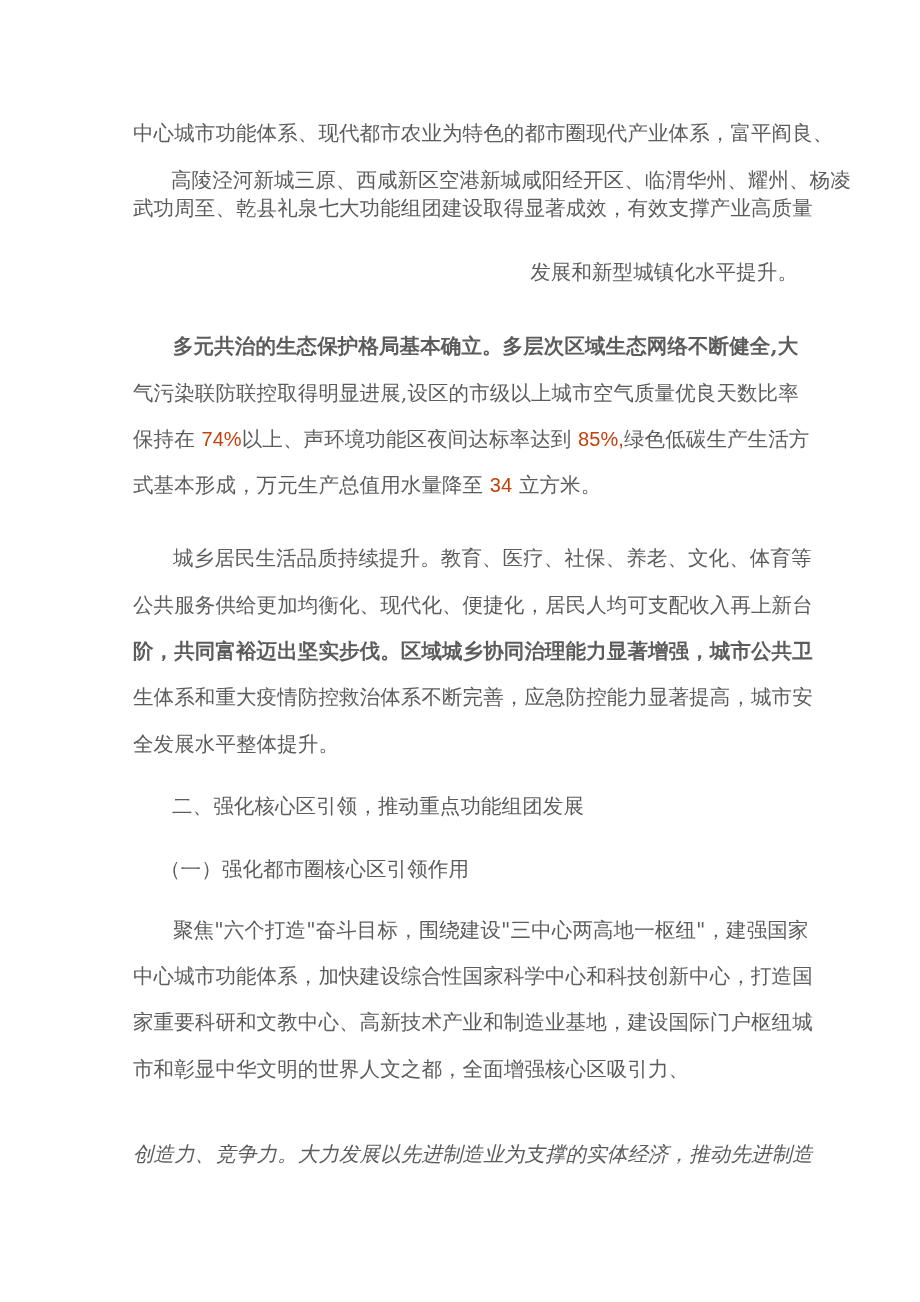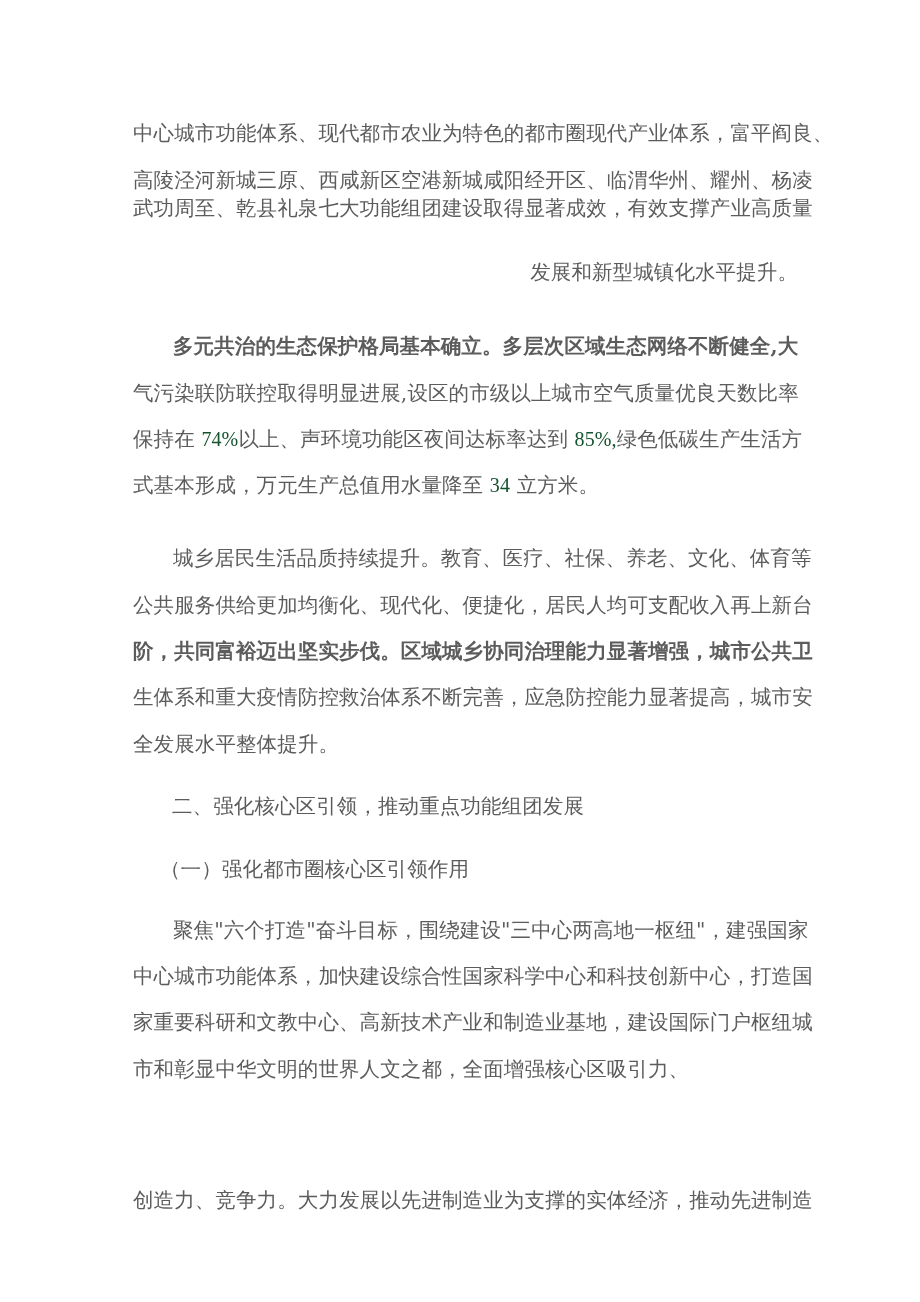--- a/index.html
+++ b/index.html
@@ -31,33 +31,33 @@
       font-size: 20.5px;
       white-space: nowrap;
       letter-spacing: 0.1px;
       color: #5c5c5c;
     }
     .line.justify {
       text-align: justify;
       text-align-last: justify;
     }
     .num {
-      font-family: Liberation Serif, serif;
-      color: #14532d;
+      font-family: Liberation Sans, sans-serif;
+      color: #c2410c;
       font-size: 20px;
     }
   </style>
 </head>
 <body>
 
 <div class="page">
 
   <div>
     <div class="line justify" style="top:118px;">中心城市功能体系、现代都市农业为特色的都市圈现代产业体系，富平阎良、</div>
-    <div class="line justify" style="top:165px;">高陵泾河新城三原、西咸新区空港新城咸阳经开区、临渭华州、耀州、杨凌</div>
+    <div class="line justify" style="top:165px;margin-left:38px;">高陵泾河新城三原、西咸新区空港新城咸阳经开区、临渭华州、耀州、杨凌</div>
     <div class="line justify" style="top:193px;">武功周至、乾县礼泉七大功能组团建设取得显著成效，有效支撑产业高质量</div>
     <div class="line" style="top:257px;text-align:right;">发展和新型城镇化水平提升。</div>
   </div>
 
   <div>
     <div class="line justify" style="top:331px; left:173px; width:625px;font-weight:bold;">多元共治的生态保护格局基本确立。多层次区域生态网络不断健全,大</div>
     <div class="line justify" style="top:378px;">气污染联防联控取得明显进展,设区的市级以上城市空气质量优良天数比率</div>
     <div class="line justify" style="top:424px;">
       <span>保持在 </span><span class="num">74%</span><span>以上、声环境功能区夜间达标率达到 </span><span class="num">85%,</span><span>绿色低碳生产生活方</span>
     </div>
@@ -79,16 +79,16 @@
   <div class="line" style="top:854px; left:160px; width:500px;">（一）强化都市圈核心区引领作用</div>
 
   <div>
     <div class="line justify" style="top:915px; left:173px; width:625px;">聚焦"六个打造"奋斗目标，围绕建设"三中心两高地一枢纽"，建强国家</div>
     <div class="line justify" style="top:961px;">中心城市功能体系，加快建设综合性国家科学中心和科技创新中心，打造国</div>
     <div class="line justify" style="top:1007px;">家重要科研和文教中心、高新技术产业和制造业基地，建设国际门户枢纽城</div>
     <div class="line" style="top:1054px;">市和彰显中华文明的世界人文之都，全面增强核心区吸引力、</div>
   </div>
 
   <div>
-    <div class="line justify" style="top:1185px;">创造力、竞争力。大力发展以先进制造业为支撑的实体经济，推动先进制造</div>
+    <div class="line justify" style="top:1139px;font-style:italic;">创造力、竞争力。大力发展以先进制造业为支撑的实体经济，推动先进制造</div>
   </div>
 
 </div>
 
 </body></html>

